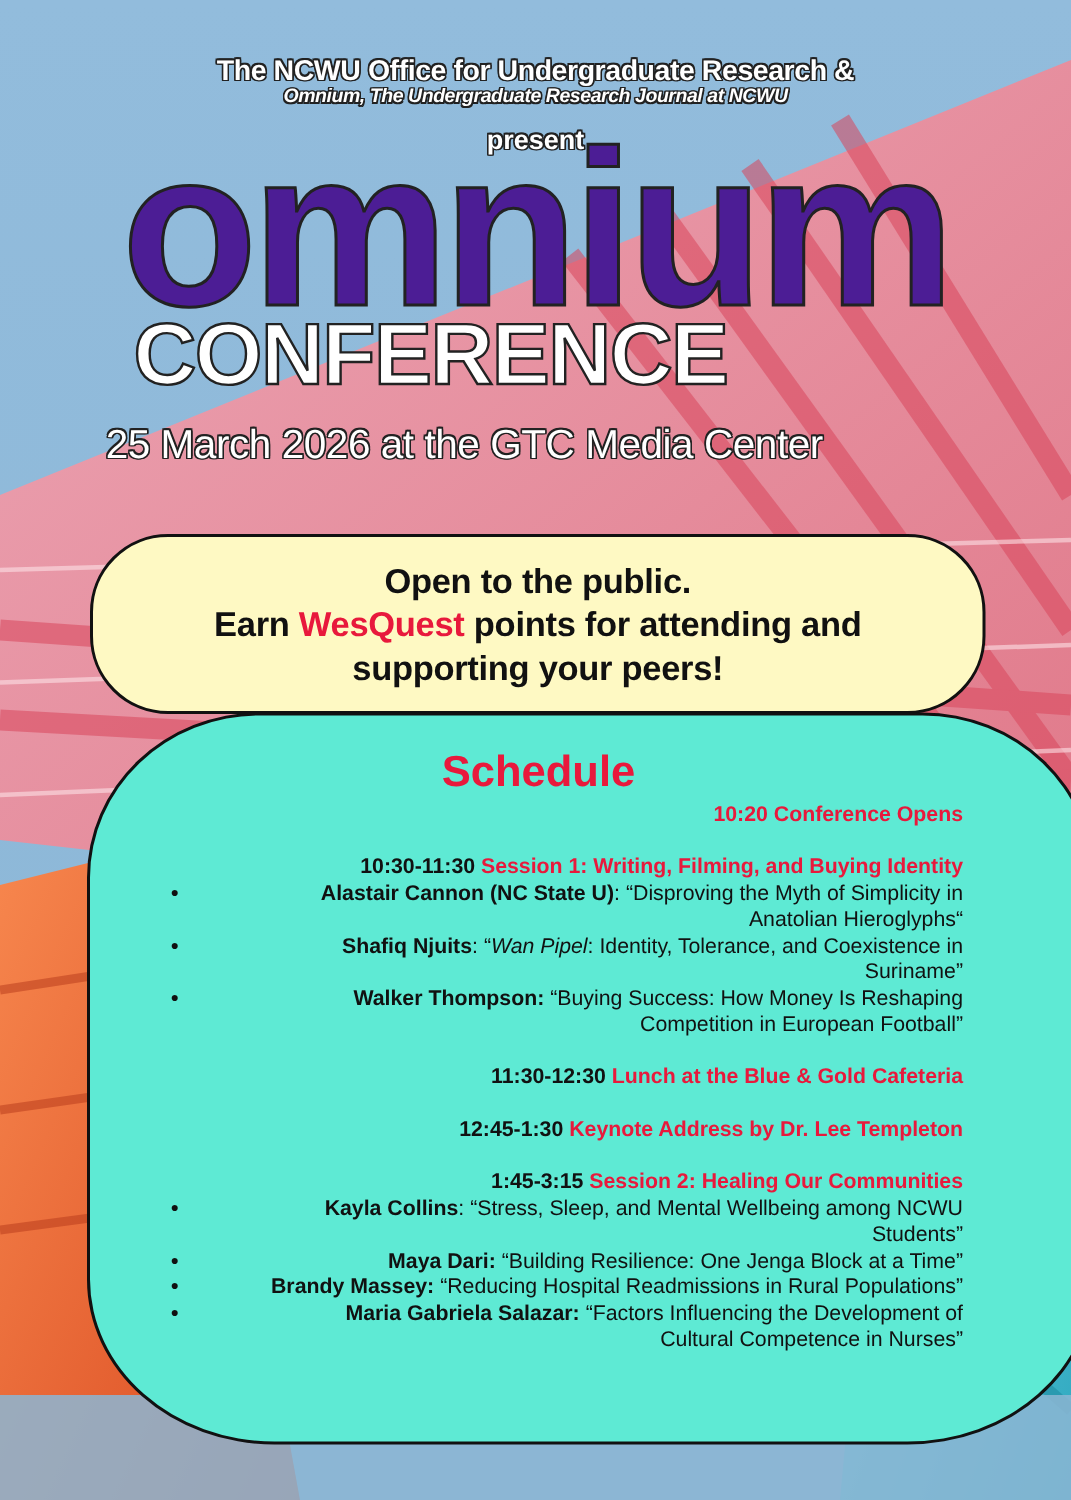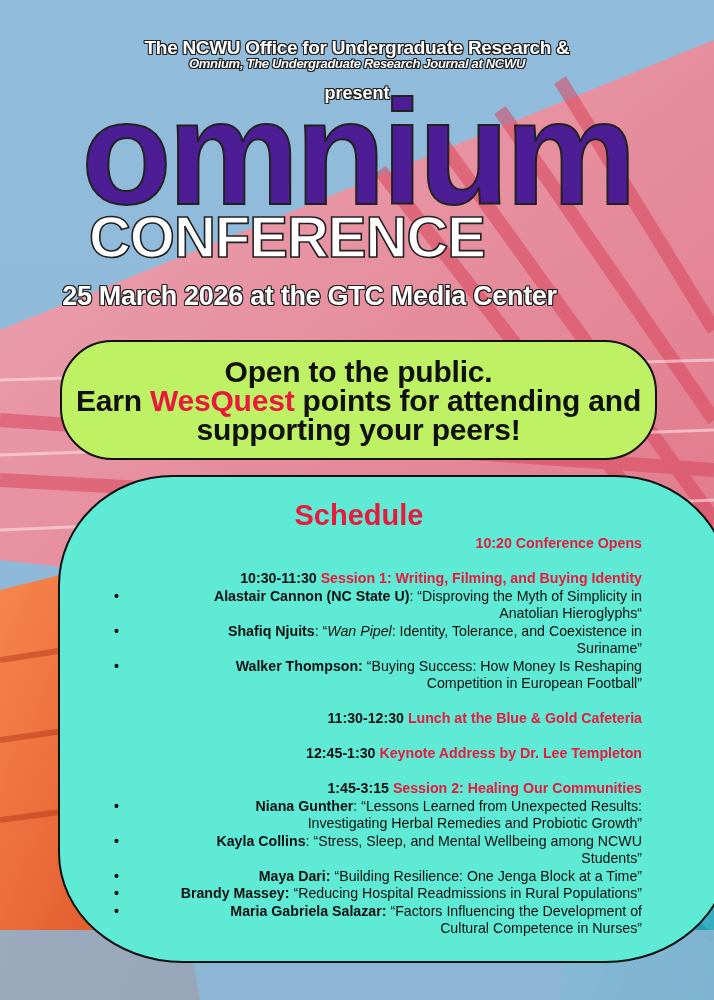--- a/index.html
+++ b/index.html
@@ -45,30 +45,30 @@
   }
   .title-sub {
     position: absolute; left: 0; width: 574px; top: 206px;
     font-size: 58px; font-weight: bold; line-height: 62px; letter-spacing: -1px;
     color: #ffffff;
     -webkit-text-stroke: 1.6px #222;
     text-shadow: none;
   }
   .date-line {
     position: absolute; left: 0; width: 619px; top: 281px;
-    font-size: 27px; font-weight: bold; line-height: 30px; letter-spacing: -0.3px;
+    font-size: 27px; font-weight: normal; line-height: 30px; letter-spacing: -0.3px;
   }
 
   
   .info-box {
-    position: absolute; left: 60px; top: 340px; width: 597px; height: 120px;
-    background: #bef264; border: 2px solid #111; border-radius: 52px;
+    position: absolute; left: 60px; top: 356px; width: 597px; height: 120px;
+    background: #fef9c3; border: 2px solid #111; border-radius: 52px;
     z-index: 2; text-align: center;
     display: flex; flex-direction: column; justify-content: center;
-    font-size: 30px; font-weight: bold; line-height: 29px; color: #111;
+    font-size: 23px; font-weight: bold; line-height: 29px; color: #111;
     letter-spacing: -0.2px;
   }
   .accent { color: #e8193c; }
 
   
   .schedule-box {
     position: absolute; left: 58px; top: 475px; width: 672px; height: 488px;
     background: #5eead4; border: 2px solid #111;
     border-radius: 115px 115px 125px 125px / 110px 110px 110px 110px;
     z-index: 2;
@@ -209,24 +209,20 @@
       <span class="event">Keynote Address by Dr. Lee Templeton</span>
     </div>
     <div class="gap"></div>
 
     <div class="sched-line">
       <span class="time">1:45-3:15</span>
       <span class="event">Session 2: Healing Our Communities</span>
     </div>
     <ul class="talks">
       <li>
-        <span class="speaker">Niana Gunther</span><span>: </span><span>“Lessons Learned from Unexpected Results:</span><br>
-        <span>Investigating Herbal Remedies and Probiotic Growth”</span>
-      </li>
-      <li>
         <span class="speaker">Kayla Collins</span><span>: </span><span>“Stress, Sleep, and Mental Wellbeing among NCWU</span><br>
         <span>Students”</span>
       </li>
       <li>
         <span class="speaker">Maya Dari:</span><span> </span><span>“Building Resilience: One Jenga Block at a Time”</span>
       </li>
       <li>
         <span class="speaker">Brandy Massey:</span><span> </span><span>“Reducing Hospital Readmissions in Rural Populations”</span>
       </li>
       <li>

